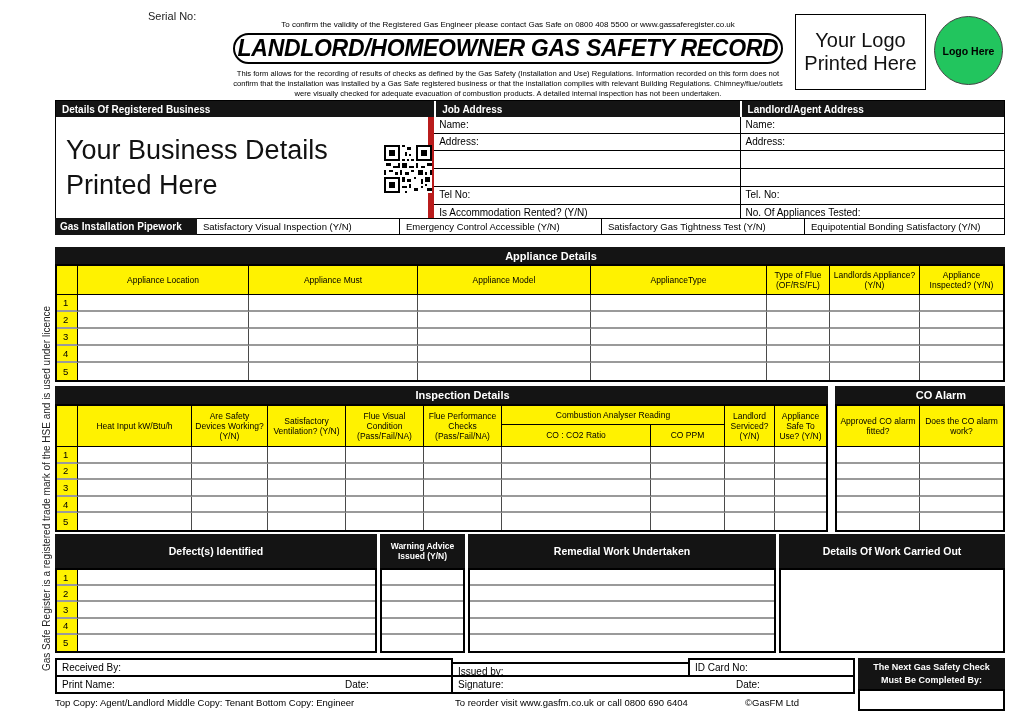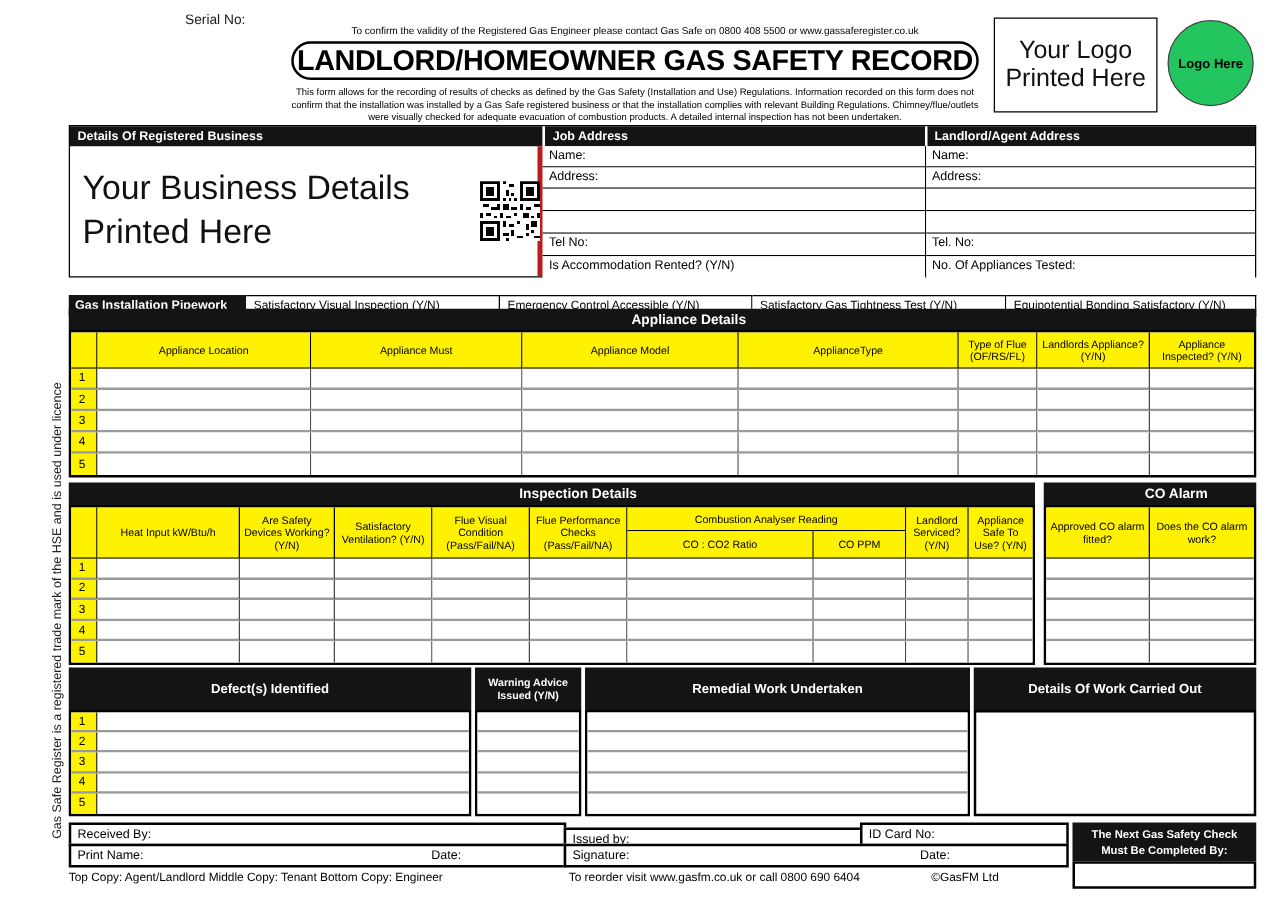--- a/index.html
+++ b/index.html
@@ -7,31 +7,31 @@
   body { font-family:"Liberation Sans", sans-serif; color:#000; }
   .sheet { position:relative; width:1024px; height:724px; background:#fff; overflow:hidden; }
   .abs { position:absolute; }
   .bar { background:#141414; color:#fff; font-weight:bold; display:flex; align-items:center;padding-left:42px; }
   .bar.center { justify-content:center; }
   .whiteline { border-left:2px solid #fff; }
   
   .serial { font-size:11px; color:#222; }
   .validity { font-size:8px; text-align:center; }
   .titlebox { border:2.5px solid #000; border-radius:16px; display:flex; align-items:center; justify-content:center;
-              font-size:23px; font-weight:bold; letter-spacing:-0.3px; }
+              font-size:23px; font-weight:bold; letter-spacing:-0.3px;font-style:italic; }
   .desc { font-size:7.6px; line-height:1.32; text-align:center; }
   .logobox { border:1.5px solid #000; display:flex; align-items:center; justify-content:center;
              font-size:20px; line-height:1.15; text-align:center; color:#111; }
   .logocircle { border-radius:50%; border:1px solid #444; display:flex; align-items:center; justify-content:center;
                 font-size:10.5px; font-weight:bold; }
   
   .sec1 { border:1px solid #000; }
   .sec1hdr { height:16px; display:flex; }
   .sec1hdr .bar { font-size:10px; padding-left:6px; height:16px; }
-  .bizbox { position:relative; border-right:4px solid #b91c1c; }
+  .bizbox { position:relative; border-right:6px solid #b91c1c; }
   .bizplaceholder { font-size:27px; line-height:1.3; color:#111; }
   .addrcol { display:grid; grid-template-rows:17px 17px 18px 18px 18px 18px; }
   .addrrow { border-bottom:1px solid #000; font-size:10px; padding:2px 0 0 5px; background:#fff; }
   .addrrow:last-child { border-bottom:none; }
   .addr-l { border-left:1px solid #000; }
   
   .pipelabel { font-size:10px; padding-left:5px; }
   .pipecell { border:1px solid #000; border-left:none; background:#fff; font-size:9.5px; display:flex; align-items:center; padding-left:6px; }
   
   .tbl { display:grid; border:2px solid #000; background:#fff; }
@@ -144,21 +144,21 @@
         <div class="addrrow">Name:</div>
         <div class="addrrow">Address:</div>
         <div class="addrrow"></div>
         <div class="addrrow"></div>
         <div class="addrrow">Tel. No:</div>
         <div class="addrrow">No. Of Appliances Tested:</div>
       </div>
     </div>
   </div>
 
-  <div class="abs" style="left:55px; top:236px; width:950px; height:17px; display:flex;">
+  <div class="abs" style="left:55px; top:218px; width:950px; height:17px; display:flex;">
     <div class="bar pipelabel" style="width:142px; height:17px;">Gas Installation Pipework</div>
     <div class="pipecell" style="width:203px;">Satisfactory Visual Inspection (Y/N)</div>
     <div class="pipecell" style="width:202px;">Emergency Control Accessible (Y/N)</div>
     <div class="pipecell" style="width:203px;">Satisfactory Gas Tightness Test (Y/N)</div>
     <div class="pipecell" style="width:200px;">Equipotential Bonding Satisfactory (Y/N)</div>
   </div>
 
   <div class="abs bar center" style="left:55px; top:247px; width:950px; height:17px; font-size:11px;">Appliance Details</div>
   <div class="abs tbl" style="left:55px; top:264px; width:950px; height:118px; grid-template-columns:21px 171px 169px 173px 176px 63px 90px 83px; grid-template-rows:29px repeat(5,17px);">
     <div class="ycell"></div>

